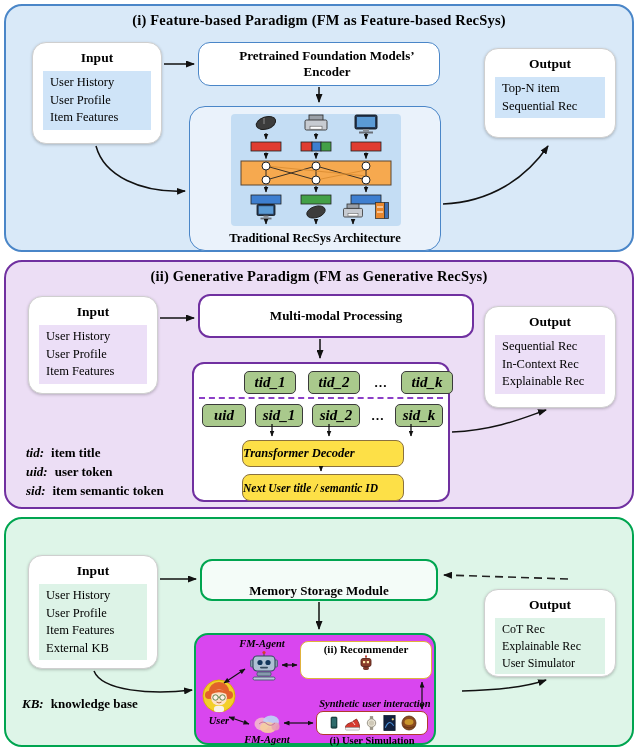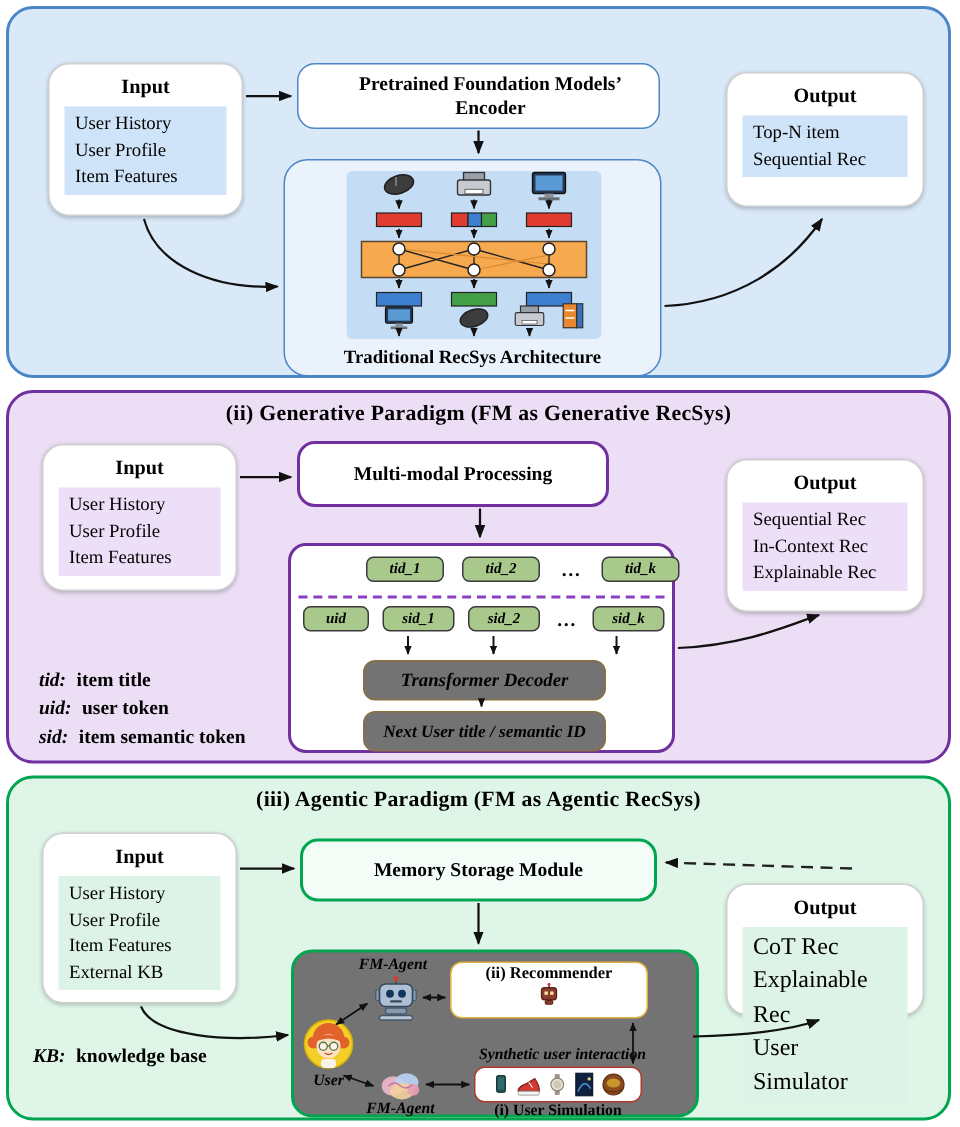--- a/index.html
+++ b/index.html
@@ -35,33 +35,33 @@
   .recsys-box { position:absolute; left:183px; top:100px; width:252px; height:145px;
                 background:#eaf2fb; border:1.6px solid #4a86c8; border-radius:16px; box-sizing:border-box; }
   .arch-svg { position:absolute; left:41px; top:7px; }
   .recsys-label { position:absolute; bottom:4px; left:0; width:100%; text-align:center;
                   font-weight:bold; font-size:12.5px; }
 
   .token-box { position:absolute; left:186px; top:100px; width:258px; height:140px;
                background:#fff; border:2px solid #7030a0; border-radius:12px; box-sizing:border-box; }
   .trow { position:absolute; display:flex; align-items:center; }
   .token { background:#a9c98c; border:1.2px solid #3a3a3a; border-radius:5px;
-           font-weight:bold; font-style:italic; font-size:10px; text-align:center;
+           font-weight:bold; font-style:italic; font-size:15px; text-align:center;
            padding:2px 0; box-sizing:border-box; }
   .tdots { font-weight:bold; font-size:13px; padding:0 2px; }
   .dash-sep { position:absolute; left:5px; right:5px; top:33px; border-top:2.5px dashed #8b3fc6; }
-  .tan-box { position:absolute; background:#737373; border:1.2px solid #8a7140; border-radius:8px;
-             display:flex; align-items:center; justify-content:center;
+  .tan-box { position:absolute; background:#fde047; border:1.2px solid #8a7140; border-radius:8px;
+             display:flex; align-items:center; justify-content:flex-start;
              font-weight:bold; font-style:italic; font-size:12.5px; box-sizing:border-box; }
 
   .legend { position:absolute; font-size:13px; font-weight:bold; line-height:1.45; }
   .legend .term { font-style:italic; margin-right:7px; }
 
-  .agent-box { position:absolute; left:188px; top:114px; width:272px; height:112px;
-               background:#737373; border:2px solid #00a550; border-radius:14px; box-sizing:border-box; }
+  .agent-box { position:absolute; left:188px; top:114px; width:242px; height:112px;
+               background:#d946ef; border:2px solid #00a550; border-radius:14px; box-sizing:border-box; }
   .abs { position:absolute; }
   .small-label { font-weight:bold; font-style:italic; font-size:10.5px; text-align:center; }
   .recommender { position:absolute; left:104px; top:6px; width:132px; height:38px;
                  border:1.6px solid #e0b23c; border-radius:8px; background:#fff; box-sizing:border-box;
                  display:flex; flex-direction:column; align-items:center; }
   .recommender-label { font-weight:bold; font-size:11px; margin-top:1px; }
   .redbox { position:absolute; left:120px; top:76px; width:112px; height:24px;
             border:1.6px solid #b03a2e; border-radius:7px; background:#fff; box-sizing:border-box;
             display:flex; align-items:center; justify-content:center; gap:4px; }
   .sim-label { position:absolute; left:116px; top:100px; width:120px; text-align:center;
@@ -85,20 +85,21 @@
     </marker>
     <marker id="sms" markerUnits="userSpaceOnUse" markerWidth="6" markerHeight="5" refX="5.5" refY="2.5" orient="auto-start-reverse">
       <path d="M0,0 L6,2.5 L0,5 z" fill="#111"></path>
     </marker>
   </defs>
 </svg>
 
 <div class="stage">
 
   <div class="panel p1">
+    <div class="panel-title">(i) Feature-based Paradigm (FM as Feature-based RecSys)</div>
 
     <div class="card" style="left:26px; top:36px; width:130px; height:102px;">
       <div class="card-title">Input</div>
       <div class="card-list">
         <div>User History</div>
         <div>User Profile</div>
         <div>Item Features</div>
       </div>
     </div>
 
@@ -218,21 +219,21 @@
 
     <div class="card" style="left:22px; top:34px; width:130px; height:98px;">
       <div class="card-title">Input</div>
       <div class="card-list">
         <div>User History</div>
         <div>User Profile</div>
         <div>Item Features</div>
       </div>
     </div>
 
-    <div class="module" style="left:192px; top:32px; width:208px; height:44px;">
+    <div class="module" style="left:192px; top:32px; width:276px; height:44px;">
       <span>Multi-modal Processing</span>
     </div>
 
     <div class="token-box">
       <div class="trow" style="left:50px; top:7px; gap:12px;">
         <span class="token" style="width:52px;">tid_1</span>
         <span class="token" style="width:52px;">tid_2</span>
         <span class="tdots">…</span>
         <span class="token" style="width:52px;">tid_k</span>
       </div>
@@ -273,33 +274,32 @@
 
       <line x1="266" y1="162" x2="266" y2="174" stroke="#111" stroke-width="1.3" marker-end="url(#sm)"></line>
       <line x1="323" y1="162" x2="323" y2="174" stroke="#111" stroke-width="1.3" marker-end="url(#sm)"></line>
       <line x1="405" y1="162" x2="405" y2="174" stroke="#111" stroke-width="1.3" marker-end="url(#sm)"></line>
       <line x1="315" y1="204" x2="315" y2="209" stroke="#111" stroke-width="1.3" marker-end="url(#sm)"></line>
       <path d="M 446,170 C 492,168 522,154 540,148" fill="none" stroke="#111" stroke-width="1.5" marker-end="url(#ah)"></path>
     </svg>
   </div>
 
   <div class="panel p3">
-    <div class="panel-title">(iii) Agentic Paradigm (FM as Agentic RecSys)</div>
 
     <div class="card" style="left:22px; top:36px; width:130px; height:114px;">
       <div class="card-title">Input</div>
       <div class="card-list">
         <div>User History</div>
         <div>User Profile</div>
         <div>Item Features</div>
         <div>External KB</div>
       </div>
     </div>
 
-    <div class="module" style="left:194px; top:40px; width:238px; height:42px;">
+    <div class="module" style="left:194px; top:40px; width:238px; height:42px;align-items:flex-end;">
       <span>Memory Storage Module</span>
     </div>
 
     <div class="agent-box">
       <div class="abs small-label" style="left:30px; top:3px; width:72px;">FM-Agent</div>
 
       <svg class="abs" style="left:52px; top:15px;" width="32" height="32" viewBox="0 0 32 32">
         <line x1="16" y1="2.5" x2="16" y2="6" stroke="#555" stroke-width="1.2"></line>
         <circle cx="16" cy="2.5" r="1.6" fill="#d33c2e"></circle>
         <rect x="2.5" y="10" width="3" height="7" rx="1" fill="#8699ad" stroke="#44596e" stroke-width="0.8"></rect>
@@ -387,21 +387,21 @@
         <line x1="226" y1="47" x2="226" y2="74" stroke="#111" stroke-width="1.2" marker-start="url(#sms)" marker-end="url(#sm)"></line>
       </svg>
     </div>
 
     <div class="legend" style="left:16px; top:176px;">
       <div><span class="term">KB:</span><span>knowledge base</span></div>
     </div>
 
     <div class="card" style="left:478px; top:70px; width:132px; height:88px;">
       <div class="card-title">Output</div>
-      <div class="card-list" style="font-size:16px;">
+      <div class="card-list" style="font-size:12px;">
         <div>CoT Rec</div>
         <div>Explainable Rec</div>
         <div>User Simulator</div>
       </div>
     </div>
 
     <svg class="overlay" width="630" height="230">
       <line x1="154" y1="60" x2="190" y2="60" stroke="#111" stroke-width="1.5" marker-end="url(#ah)"></line>
       <line x1="313" y1="83" x2="313" y2="110" stroke="#111" stroke-width="1.5" marker-end="url(#ah)"></line>
       <line x1="562" y1="60" x2="438" y2="56" stroke="#222" stroke-width="1.6" stroke-dasharray="8 5" marker-end="url(#ah)"></line>

